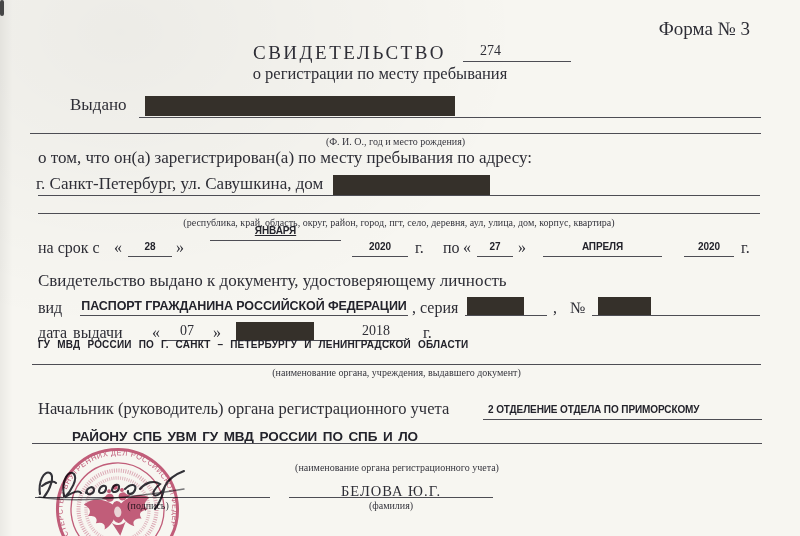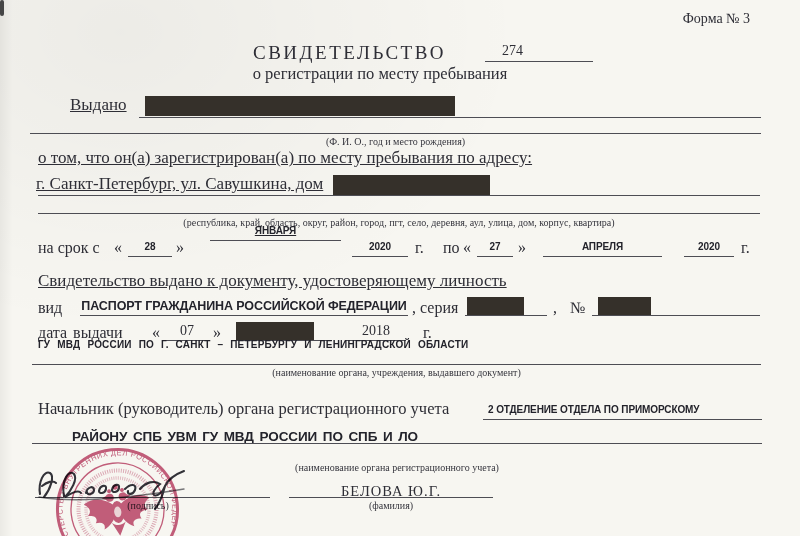--- a/index.html
+++ b/index.html
@@ -6,42 +6,42 @@
   .paper{
     position:relative;width:800px;height:536px;overflow:hidden;
     background:
       radial-gradient(ellipse at 15% 6%, rgba(0,0,0,0.045), transparent 42%),
       linear-gradient(90deg, rgba(0,0,0,0.05), transparent 1.6%),
       #f7f6f1;
     font-family:"Liberation Serif",serif;color:#2e2e36;
   }
   .abs{position:absolute;}
   .serif{font-family:"Liberation Serif",serif;}
-  .t17{font-size:17px;line-height:20px;text-decoration:underline;}
+  .t17{font-size:17px;line-height:20px;}
   .t16{font-size:16px;line-height:20px;}
   .bf{font-family:"Liberation Sans",sans-serif;font-weight:bold;color:#23232b;
       font-size:10px;letter-spacing:-0.1px;line-height:18px;}
   .cap{font-size:10px;color:#35353d;line-height:12px;text-align:center;}
   .rule{height:0;border-top:1.4px solid #4d4d54;}
   .field{border-bottom:1px solid #4d4d54;height:20px;text-align:center;box-sizing:border-box;}
   .bar{background:#35302a;}
   .smudge{background:#454545;border-radius:2px;}
   svg{display:block;}
 </style>
 </head>
 <body>
 
 <div class="paper">
 
   <div class="abs smudge" style="left:0;top:8;width:4px;height:16px;"></div>
 
-  <div class="abs serif" style="left:600px;top:11px;width:150px;text-align:right;font-size:14px;">Форма № 3</div>
+  <div class="abs serif" style="left:600px;top:18px;width:150px;text-align:right;font-size:19px;">Форма № 3</div>
 
   <div class="abs serif" style="left:253px;top:42px;font-size:19px;letter-spacing:2.5px;">СВИДЕТЕЛЬСТВО</div>
-  <div class="abs field serif" style="left:485px;top:40px;width:108px;text-align:left;padding-left:17px;font-size:14px;line-height:22px;height:22px;">274</div>
+  <div class="abs field serif" style="left:463px;top:40px;width:108px;text-align:left;padding-left:17px;font-size:14px;line-height:22px;height:22px;">274</div>
   <div class="abs serif" style="left:240px;top:64px;width:280px;text-align:center;font-size:16.5px;">о регистрации по месту пребывания</div>
 
   <div class="abs" style="left:139px;top:95px;width:622px;height:22px;border-bottom:1px solid #4d4d54;"></div>
   <div class="abs serif t17" style="left:70px;top:95px;">Выдано</div>
   <div class="abs bar" style="left:145px;top:96px;width:310px;height:20px;"></div>
 
   <div class="abs rule" style="left:30px;top:133px;width:731px;"></div>
   <div class="abs cap" style="left:30px;top:136px;width:731px;">(Ф. И. О., год и место рождения)</div>
 
   <div class="abs serif t17" style="left:38px;top:148px;">о том, что он(а) зарегистрирован(а) по месту пребывания по адресу:</div>

